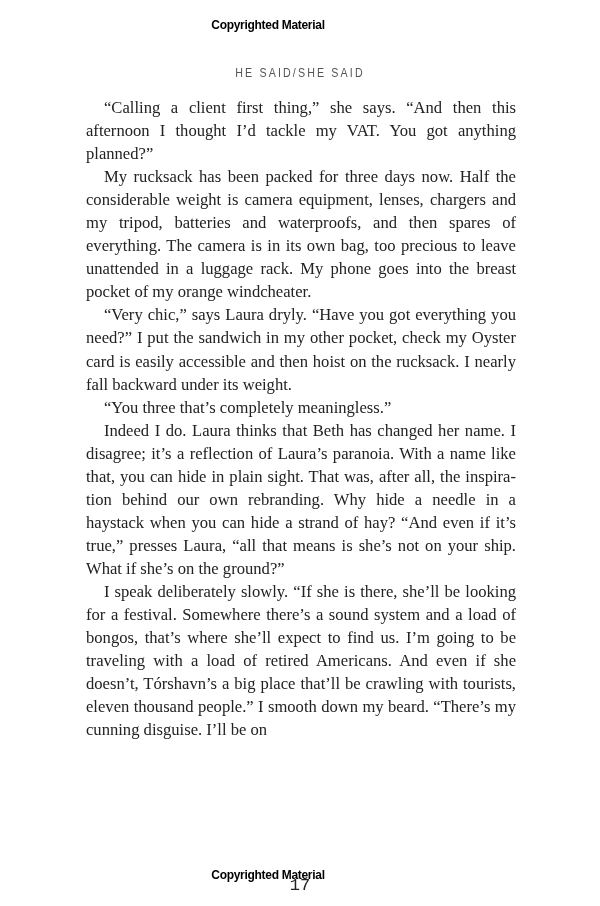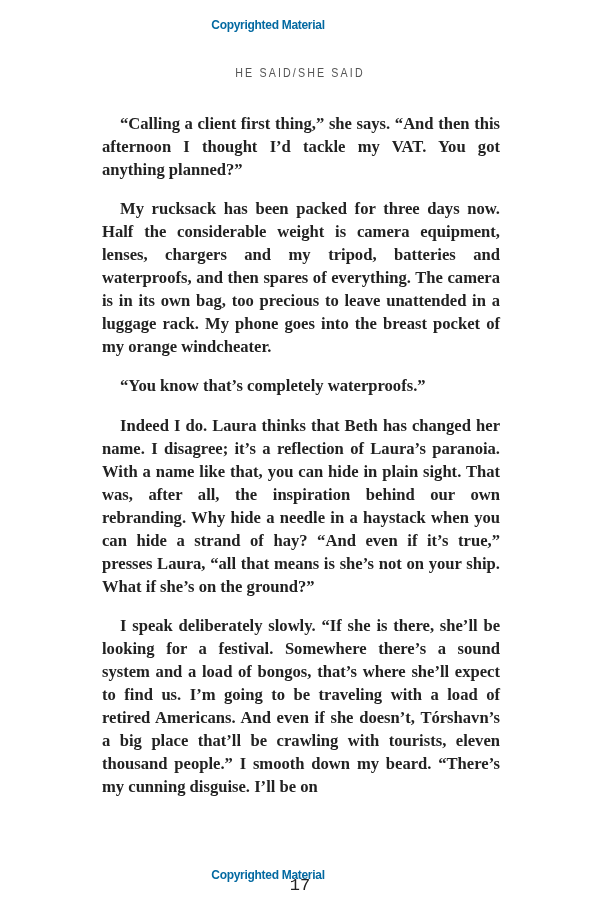--- a/index.html
+++ b/index.html
@@ -14,21 +14,21 @@
     overflow: hidden;
   }
   .watermark {
     position: absolute;
     left: 0;
     width: 536px;
     text-align: center;
     font-family: "Liberation Sans", sans-serif;
     font-weight: bold;
     font-size: 12px;
-    color: #0369a1;
+    color: #000000;
     letter-spacing: -0.3px;
   }
   .watermark.top { top: 18px; }
   .watermark.bottom { top: 868px; }
   .running-head {
     position: absolute;
     top: 65px;
     left: 0;
     width: 600px;
     text-align: center;
@@ -45,23 +45,22 @@
     left: 86px;
     width: 430px;
     font-family: "Liberation Serif", serif;
     font-size: 16.6px;
     line-height: 23.05px;
     color: #222222;
     text-align: justify;
     hyphens: manual;
   }
   .text-block p {
-    margin: 16px;
+    margin: 0;
     text-indent: 18px;
-    font-weight: bold;
   }
   .page-number {
     position: absolute;
     top: 876px;
     left: 0;
     width: 600px;
     text-align: center;
     font-family: Liberation Mono, monospace;
     font-size: 17px;
     color: #222222;
@@ -70,20 +69,21 @@
 </head>
 <body>
 
 <div class="watermark top">Copyrighted Material</div>
 
 <div class="running-head">HE SAID/SHE SAID</div>
 
 <div class="text-block">
   <p>“Calling a client first thing,” she says. “And then this afternoon I thought I’d tackle my VAT. You got anything planned?”</p>
   <p>My rucksack has been packed for three days now. Half the con­siderable weight is camera equipment, lenses, chargers and my tri­pod, batteries and waterproofs, and then spares of everything. The camera is in its own bag, too precious to leave unattended in a luggage rack. My phone goes into the breast pocket of my orange windcheater.</p>
-  <p>“You know that’s completely waterproofs.”</p>
+  <p>“Very chic,” says Laura dryly. “Have you got everything you need?” I put the sandwich in my other pocket, check my Oyster card is easily accessible and then hoist on the rucksack. I nearly fall backward under its weight.</p>
+  <p>“You three that’s completely meaningless.”</p>
   <p>Indeed I do. Laura thinks that Beth has changed her name. I disagree; it’s a reflection of Laura’s paranoia. With a name like that, you can hide in plain sight. That was, after all, the inspira­tion behind our own rebranding. Why hide a needle in a haystack when you can hide a strand of hay? “And even if it’s true,” presses Laura, “all that means is she’s not on your ship. What if she’s on the ground?”</p>
   <p>I speak deliberately slowly. “If she is there, she’ll be looking for a festival. Somewhere there’s a sound system and a load of bongos, that’s where she’ll expect to find us. I’m going to be traveling with a load of retired Americans. And even if she doesn’t, Tórshavn’s a big place that’ll be crawling with tourists, eleven thousand people.” I smooth down my beard. “There’s my cunning disguise. I’ll be on</p>
 </div>
 
 <div class="page-number">17</div>
 
 <div class="watermark bottom">Copyrighted Material</div>
 
 </body></html>

